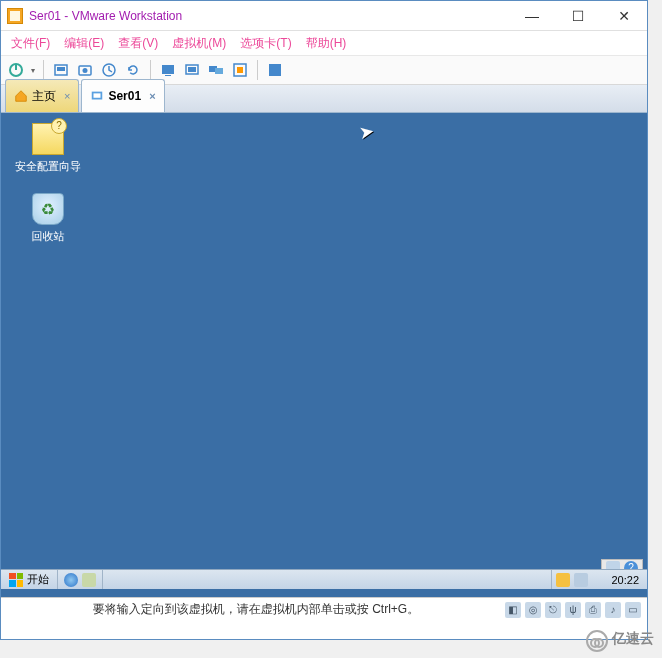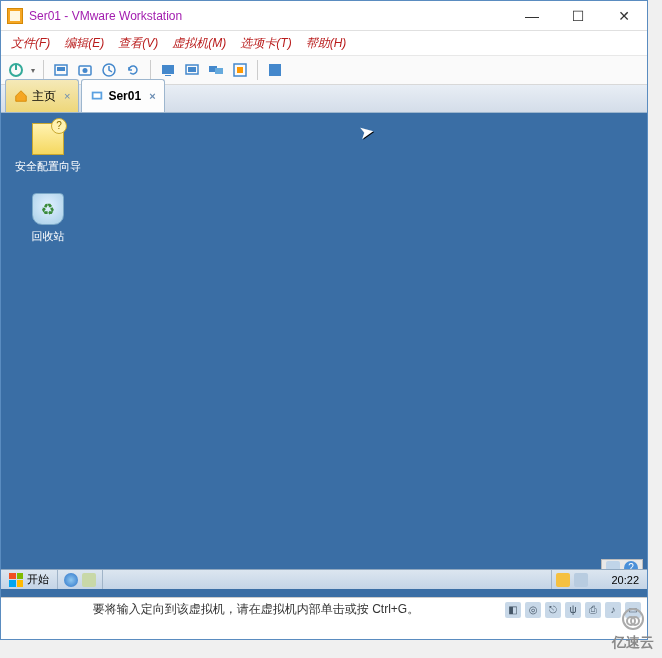--- a/index.html
+++ b/index.html
@@ -6,21 +6,21 @@
   body { font-family: "Microsoft YaHei", "Segoe UI", Tahoma, sans-serif; font-size: 12px; background: #f0f0f0; width: 662px; height: 658px; overflow: hidden; position: relative; }
   .window { width: 648px; height: 640px; background: #fff; border: 1px solid #5a8cc0; position: relative; }
   .titlebar { height: 30px; background: #fff; display: flex; align-items: center; border-bottom: 1px solid #e0e0e0; }
   .titlebar .app-icon { width: 16px; height: 16px; margin: 0 6px; background: #f5a623; border: 1px solid #d48806; position: relative; }
   .titlebar .app-icon::after { content: ""; position: absolute; inset: 2px; background: #fff8e1; }
   .titlebar .title-text { flex: 0 0 auto; font-size: 12px; color: #a21caf; }
   .titlebar .spacer { flex: 1; }
   .titlebar .win-btn { width: 46px; height: 30px; display: flex; align-items: center; justify-content: center; color: #333; font-size: 14px; }
 
   .menubar { height: 24px; display: flex; align-items: center; padding: 0 4px; gap: 2px; background: #fff; }
-  .menubar .menu-item { padding: 2px 6px; font-size: 12px; color: #b91c1c; font-style: italic; }
+  .menubar .menu-item { padding: 2px 6px; font-size: 12px; color: #ec4899; }
 
   .toolbar { height: 30px; background: #fafafa; border-top: 1px solid #e8e8e8; border-bottom: 1px solid #d8d8d8; display: flex; align-items: center; padding: 0 4px; gap: 2px; }
   .toolbar .tb-btn { width: 22px; height: 22px; display: flex; align-items: center; justify-content: center; border-radius: 2px; }
   .toolbar .sep { width: 1px; height: 20px; background: #ccc; margin: 0 4px; }
   .toolbar .drop { width: 8px; display: flex; align-items: center; justify-content: center; color: #666; font-size: 8px; }
   .tb-icon { width: 16px; height: 16px; display: block; }
 
   .tabstrip { height: 28px; background: linear-gradient(#e8eef5, #d4dde9); border-bottom: 1px solid #9db6ce; display: flex; align-items: flex-end; padding: 0 4px; gap: 2px; }
   .tab { height: 24px; padding: 16px 8px; display: flex; align-items: center; gap: 4px; border: 1px solid #9db6ce; border-bottom: none; border-radius: 3px 3px 0 0; font-size: 12px; background: linear-gradient(#f5e9b8, #eed77a); }
   .tab.active { background: #fdfdfd; font-weight: bold; }
@@ -48,21 +48,21 @@
   .guest-taskbar .ql .q-ic { width:14px; height:14px; background:#4a90d9; border-radius:2px; }
   .guest-taskbar .tray { margin-left:auto; display:flex; align-items:center; gap:4px; padding:0 4px; border-left:1px solid #a0b4c8; height:100%; }
   .guest-taskbar .tray .t-ic { width:14px; height:14px; background:#e8c050; border-radius:2px; }
   .guest-taskbar .tray .clock { padding:0 4px;margin-left:15px; }
 
   .host-hint { height: 24px; background: #fff; border-top: 1px solid #ccc; display: flex; align-items: center; padding: 0 6px; font-size: 12px; color: #333; }
   .host-hint .hint-text { flex: 1; text-align: center; }
   .host-hint .dev-icons { display: flex; gap: 4px; }
   .host-hint .dev-icons .dev { width: 16px; height: 16px; background:#c8d8e8; border-radius:2px; display:flex; align-items:center; justify-content:center; font-size:10px; color:#456; }
 
-  .watermark { position: absolute; right: 0; bottom: 4px; display: flex; align-items: center; gap: 4px; color: #888; font-size: 14px; font-weight: bold; padding: 2px 8px; flex-direction: column; }
+  .watermark { position: absolute; right: 0; bottom: 4px; display: flex; gap: 4px; color: #888; font-size: 14px; font-weight: bold; padding: 2px 8px; }
   .watermark .wm-ic { width: 22px; height: 22px; border: 2px solid #aaa; border-radius: 50%; position: relative; }
   .watermark .wm-ic::before, .watermark .wm-ic::after { content:""; position:absolute; width:6px; height:6px; border:2px solid #aaa; border-radius:50%; top:6px; }
   .watermark .wm-ic::before { left:2px; } .watermark .wm-ic::after { right:2px; }
 </style>
 </head>
 <body>
 
 <div class="window">
 
   <div class="titlebar">

